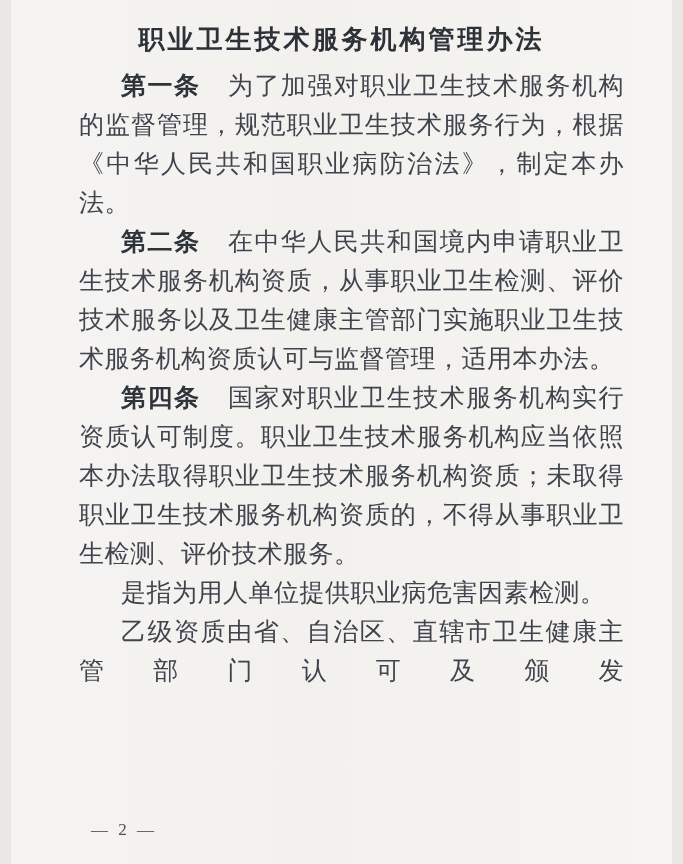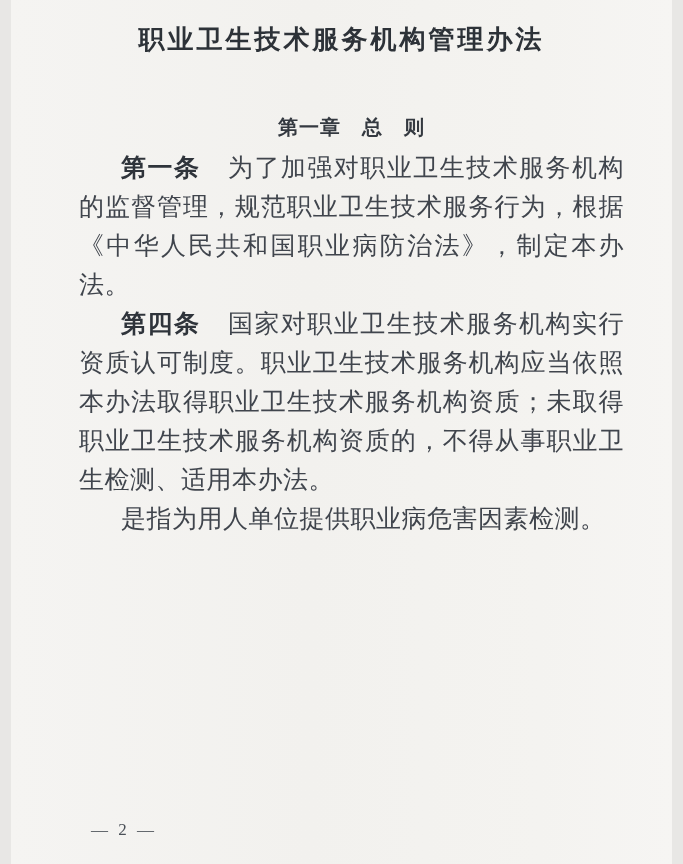--- a/index.html
+++ b/index.html
@@ -70,31 +70,32 @@
     color: #4b5058;
   }
 </style>
 </head>
 <body>
 
 <div class="page">
 
   <div class="doc-title">职业卫生技术服务机构管理办法</div>
 
-  <div class="chapter-heading">第一章　总　则</div>
 
   <div class="doc-body">
 
     <p class="para"><b class="label">第一条</b><span>为了加强对职业卫生技术服务机构的监督管理，规范职业卫生技术服务行为，根据《中华人民共和国职业病防治法》，制定本办法。</span></p>
 
+    <p class="para"><b class="label">第二条</b><span>在中华人民共和国境内申请职业卫生技术服务机构资质，从事职业卫生检测、评价技术服务以及卫生健康主管部门实施职业卫生技术服务机构资质认可与监督管理，适用本办法。</span></p>
 
 
-    <p class="para"><b class="label">第四条</b><span>国家对职业卫生技术服务机构实行资质认可制度。职业卫生技术服务机构应当依照本办法取得职业卫生技术服务机构资质；未取得职业卫生技术服务机构资质的，不得从事职业卫生检测、适用本办法。</span></p>
+    <p class="para"><b class="label">第四条</b><span>国家对职业卫生技术服务机构实行资质认可制度。职业卫生技术服务机构应当依照本办法取得职业卫生技术服务机构资质；未取得职业卫生技术服务机构资质的，不得从事职业卫生检测、评价技术服务。</span></p>
 
 
     <p class="para"><span>是指为用人单位提供职业病危害因素检测。</span></p>
 
+    <p class="para force-justify"><span>乙级资质由省、自治区、直辖市卫生健康主管部门认可及颁发</span></p>
 
   </div>
 
   <div class="page-number">— 2 —</div>
 
 </div>
 
 </body></html>

